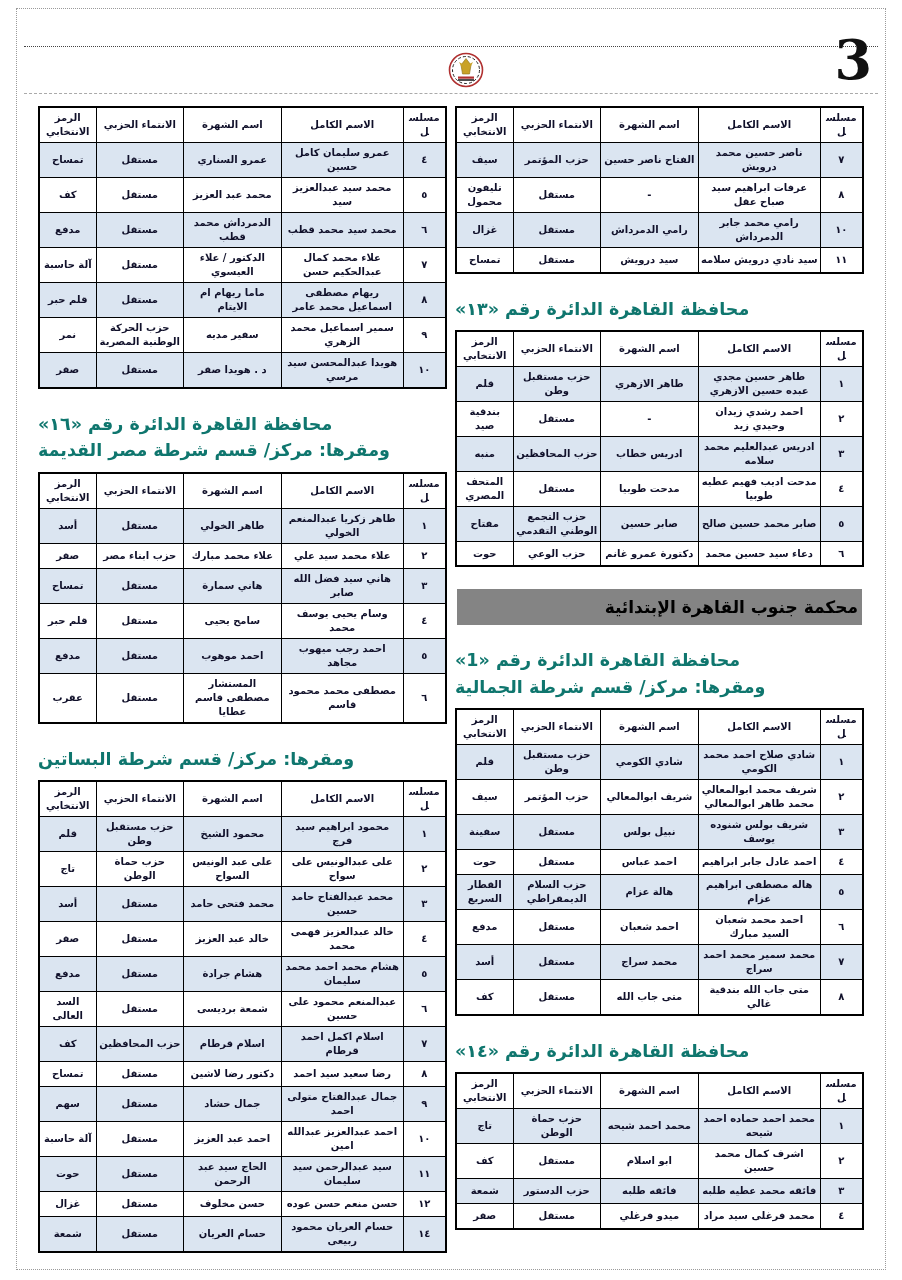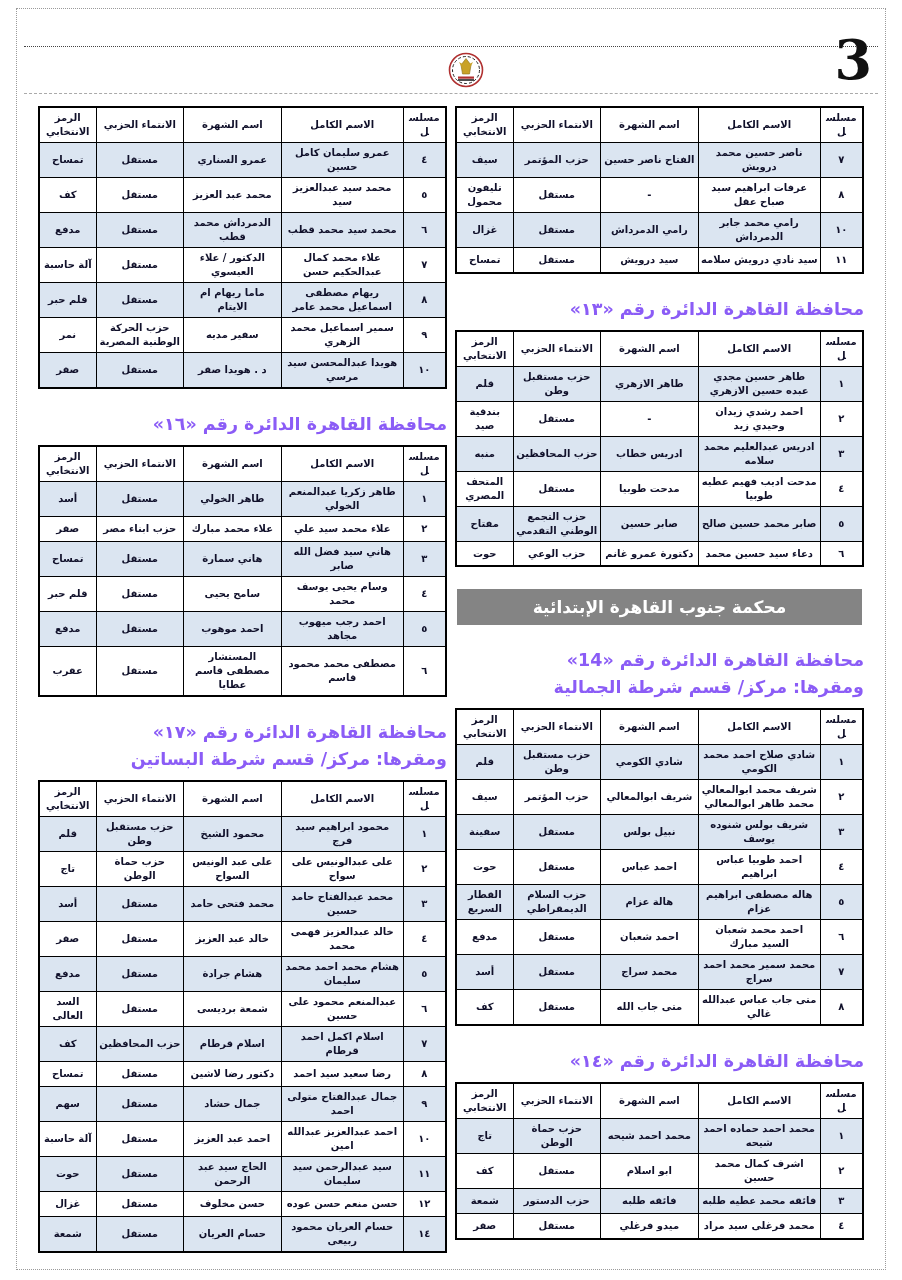--- a/index.html
+++ b/index.html
@@ -32,26 +32,26 @@
   .logo { width:36px; height:36px; margin-left:30px; }
   
   main {
     direction:rtl;
     display:flex; gap:8px;
     padding:8px 38px 0 38px;
   }
   .col { flex:1 1 0; min-width:0; }
   
   .section-heading {
-    text-align:right; font-weight:bold; font-size:17.5px;
-    line-height:1.5; margin:22px 0 8px 0; color:#8b5cf6;
+    text-align:left; font-weight:bold; font-size:17.5px;
+    line-height:1.5; margin:22px 0 8px 0; color:#0f766e;
   }
   .banner {
-    background:#848484; color:#ffffff;
-    text-align:center; font-weight:bold; font-size:17px;
+    background:#848484; color:#000000;
+    text-align:right; font-weight:bold; font-size:17px;
     padding:8px 4px; margin:22px 2px 2px 2px;
   }
   
   table {
     width:100%; border-collapse:collapse;
     border:2px solid #000; margin-top:4px;
     direction:rtl;
   }
   th, td {
     border:1.5px solid #000;
@@ -199,21 +199,21 @@
             <td>٦</td>
             <td>دعاء سيد حسين محمد</td>
             <td>دكتورة عمرو غانم</td>
             <td>حزب الوعي</td>
             <td>حوت</td>
           </tr>
         </tbody>
       </table>
       <div class="banner">محكمة جنوب القاهرة الإبتدائية</div>
       <div class="section-heading">
-        <div>محافظة القاهرة الدائرة رقم «14»</div>
+        <div>محافظة القاهرة الدائرة رقم «1»</div>
         <div>ومقرها: مركز/ قسم شرطة الجمالية</div>
       </div>
       <table>
         <colgroup>
           <col class="c-serial">
           <col class="c-name">
           <col class="c-alias">
           <col class="c-party">
           <col class="c-symbol">
         </colgroup>
@@ -243,21 +243,21 @@
           </tr>
           <tr>
             <td>٣</td>
             <td>شريف بولس شنوده يوسف</td>
             <td>نبيل بولس</td>
             <td>مستقل</td>
             <td>سفينة</td>
           </tr>
           <tr>
             <td>٤</td>
-            <td>احمد طوبيا عباس ابراهيم</td>
+            <td>احمد عادل جابر ابراهيم</td>
             <td>احمد عباس</td>
             <td>مستقل</td>
             <td>حوت</td>
           </tr>
           <tr>
             <td>٥</td>
             <td>هاله مصطفى ابراهيم عزام</td>
             <td>هالة عزام</td>
             <td>حزب السلام الديمقراطي</td>
             <td>القطار السريع</td>
@@ -271,21 +271,21 @@
           </tr>
           <tr>
             <td>٧</td>
             <td>محمد سمير محمد احمد سراج</td>
             <td>محمد سراج</td>
             <td>مستقل</td>
             <td>أسد</td>
           </tr>
           <tr>
             <td>٨</td>
-            <td>متى جاب عباس عبدالله غالي</td>
+            <td>متى جاب الله بندقية غالي</td>
             <td>متى جاب الله</td>
             <td>مستقل</td>
             <td>كف</td>
           </tr>
         </tbody>
       </table>
       <div class="section-heading">
         <div>محافظة القاهرة الدائرة رقم «١٤»</div>
       </div>
       <table>
@@ -402,20 +402,21 @@
             <td>١٠</td>
             <td>هويدا عبدالمحسن سيد مرسي</td>
             <td>د . هويدا صقر</td>
             <td>مستقل</td>
             <td>صقر</td>
           </tr>
         </tbody>
       </table>
       <div class="section-heading">
         <div>محافظة القاهرة الدائرة رقم «١٦»</div>
+        <div>ومقرها: مركز/ قسم شرطة مصر القديمة</div>
       </div>
       <table>
         <colgroup>
           <col class="c-serial">
           <col class="c-name">
           <col class="c-alias">
           <col class="c-party">
           <col class="c-symbol">
         </colgroup>
         <thead>
@@ -466,21 +467,20 @@
           <tr>
             <td>٦</td>
             <td>مصطفى محمد محمود قاسم</td>
             <td>المستشار مصطفى قاسم عطايا</td>
             <td>مستقل</td>
             <td>عقرب</td>
           </tr>
         </tbody>
       </table>
       <div class="section-heading">
-        <div>محافظة القاهرة الدائرة رقم «١٧»</div>
         <div>ومقرها: مركز/ قسم شرطة البساتين</div>
       </div>
       <table>
         <colgroup>
           <col class="c-serial">
           <col class="c-name">
           <col class="c-alias">
           <col class="c-party">
           <col class="c-symbol">
         </colgroup>

